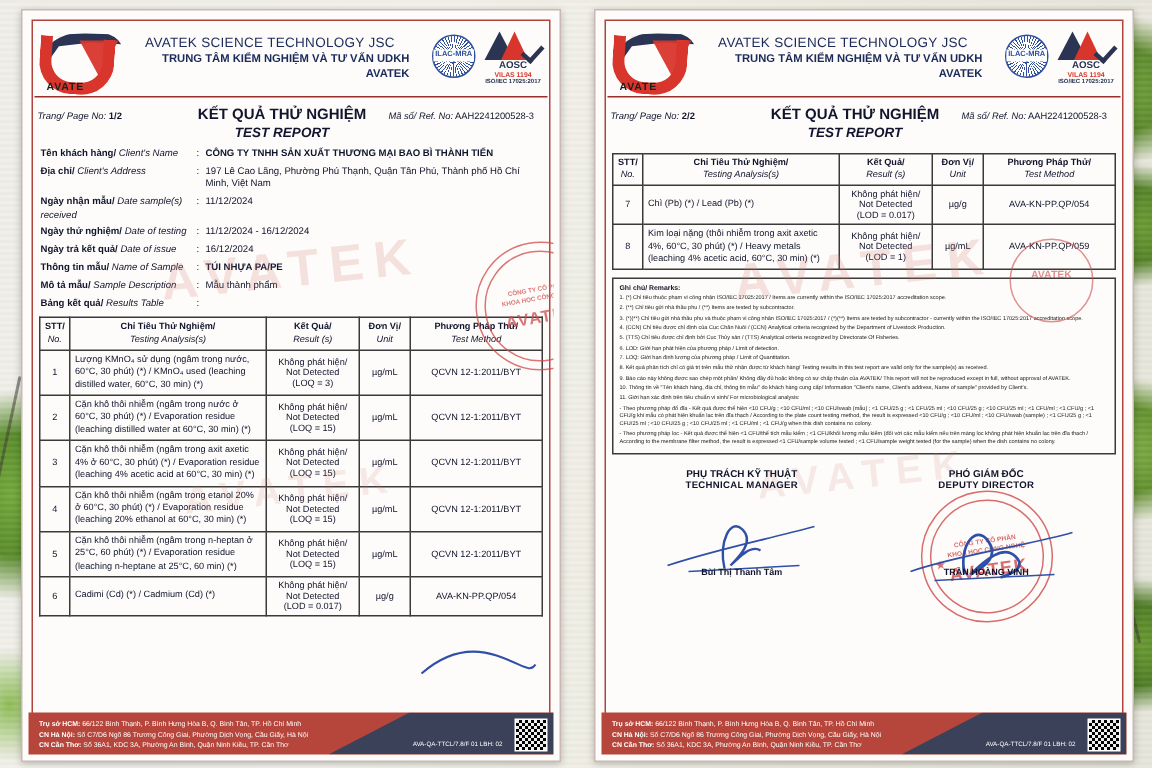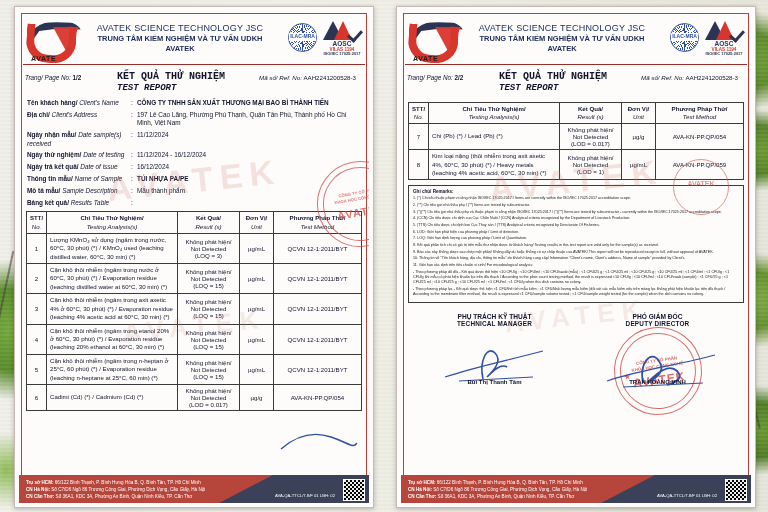--- a/index.html
+++ b/index.html
@@ -52,21 +52,21 @@
        border:8px solid #d8362c;border-top:none;border-radius:0 0 22px 22px;
        transform:rotate(4deg);}
   .logo .vee{position:absolute;left:30px;top:12px;width:0;height:0;
        border-left:13px solid transparent;border-right:13px solid transparent;
        border-top:24px solid #d8362c;opacity:.95;}
   .logo .name{position:absolute;left:8px;bottom:-1px;font-size:7px;font-weight:bold;
        color:#1d1d1d;letter-spacing:.6px;}
   .logo .name i{color:#d8362c;font-style:normal;}
   .titles{flex:1;text-align:center;line-height:1.25;}
   .t-en{font-size:9px;font-weight:normal;color:#1b2a5a;letter-spacing:.2px;}
-  .t-vi{font-size:7.5px;font-weight:bold;color:#1b2a5a;}
+  .t-vi{font-size:7.5px;font-weight:bold;color:#1b2a5a;text-align:right;}
   .accred{flex:0 0 90px;display:flex;align-items:center;gap:4px;justify-content:flex-end;
           padding-right:2px;}
   .ilac{width:27px;height:27px;border-radius:50%;border:1.2px solid #2f4f9e;
         position:relative;background:
         repeating-conic-gradient(from 0deg,#2f4f9e 0deg 3deg,#fff 3deg 9deg);}
   .ilac span{position:absolute;left:0;right:0;top:9px;text-align:center;font-size:5px;
         font-weight:bold;color:#2f4f9e;background:#fff;line-height:1.5;}
   .aosc{text-align:center;line-height:1.1;}
   .aosc .mk{position:relative;height:20px;width:42px;margin:0 auto;}
   .aosc .mk .a1{position:absolute;left:2px;bottom:0;width:0;height:0;
@@ -81,21 +81,21 @@
   .aosc .l1{font-size:6.5px;font-weight:bold;color:#2b3553;}
   .aosc .l2{font-size:4.6px;font-weight:bold;color:#d8362c;}
   .aosc .l3{font-size:4px;font-weight:bold;color:#2b3553;}
 
   .rule{height:1px;background:#9b2d28;margin:1px 4px 3px 4px;}
 
   
   .trow{display:flex;align-items:flex-start;padding:2px 6px 0 6px;}
   .page-no{flex:0 0 92px;font-size:6.3px;font-style:italic;color:#11142c;padding-top:4px;}
   .page-no b{font-style:normal;}
-  .rep-title{flex:1;text-align:left;line-height:1.3;font-family:Liberation Mono, monospace;}
+  .rep-title{flex:1;text-align:center;line-height:1.3;}
   .rep-title .v{font-size:10px;font-weight:bold;color:#11142c;}
   .rep-title .e{font-size:9px;font-style:italic;font-weight:bold;color:#11142c;}
   .refno{flex:0 0 104px;font-size:6.2px;color:#11142c;padding-top:4px;text-align:left;}
   .refno i{font-style:italic;}
 
   
   .meta{padding:4px 6px 0 8px;}
   .mrow{display:flex;font-size:6.4px;color:#11142c;margin-bottom:3.2px;line-height:1.35;}
   .mlbl{flex:0 0 104px;font-weight:bold;}
   .mlbl i{font-weight:normal;font-style:italic;}

